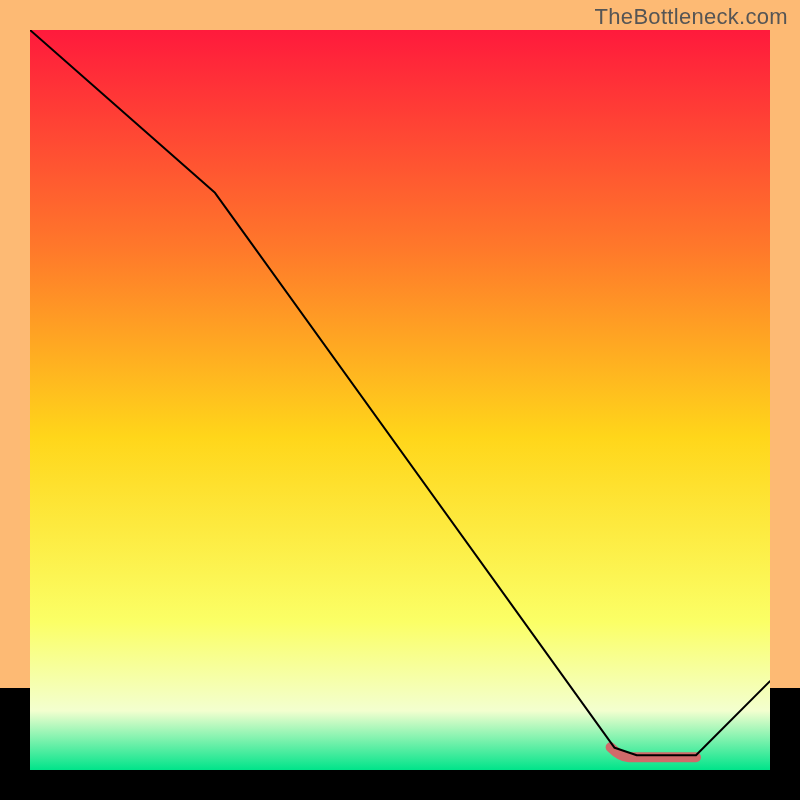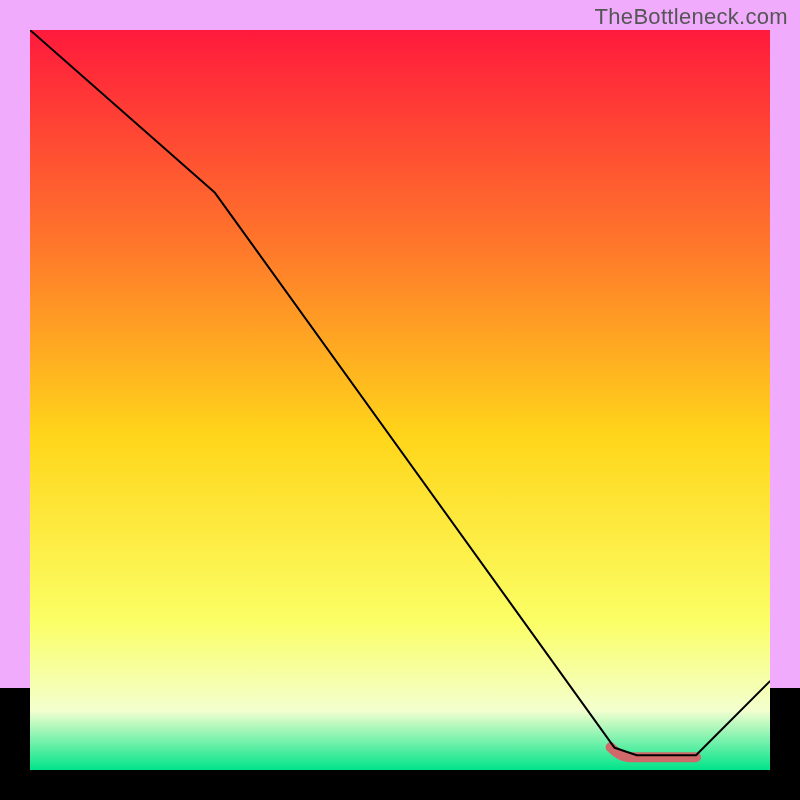--- a/index.html
+++ b/index.html
@@ -7,21 +7,21 @@
     padding: 0;
     width: 800px;
     height: 800px;
     background: #000;
     overflow: hidden;
   }
   .frame {
     position: relative;
     width: 800px;
     height: 688px;
-    background: #f0abfc;
+    background: #fdba74;
   }
   .watermark {
     position: absolute;
     top: 4px;
     right: 12px;
     color: #555;
     font-family: Arial, Helvetica, sans-serif;
     font-size: 22px;
     letter-spacing: 0.3px;
     user-select: none;

